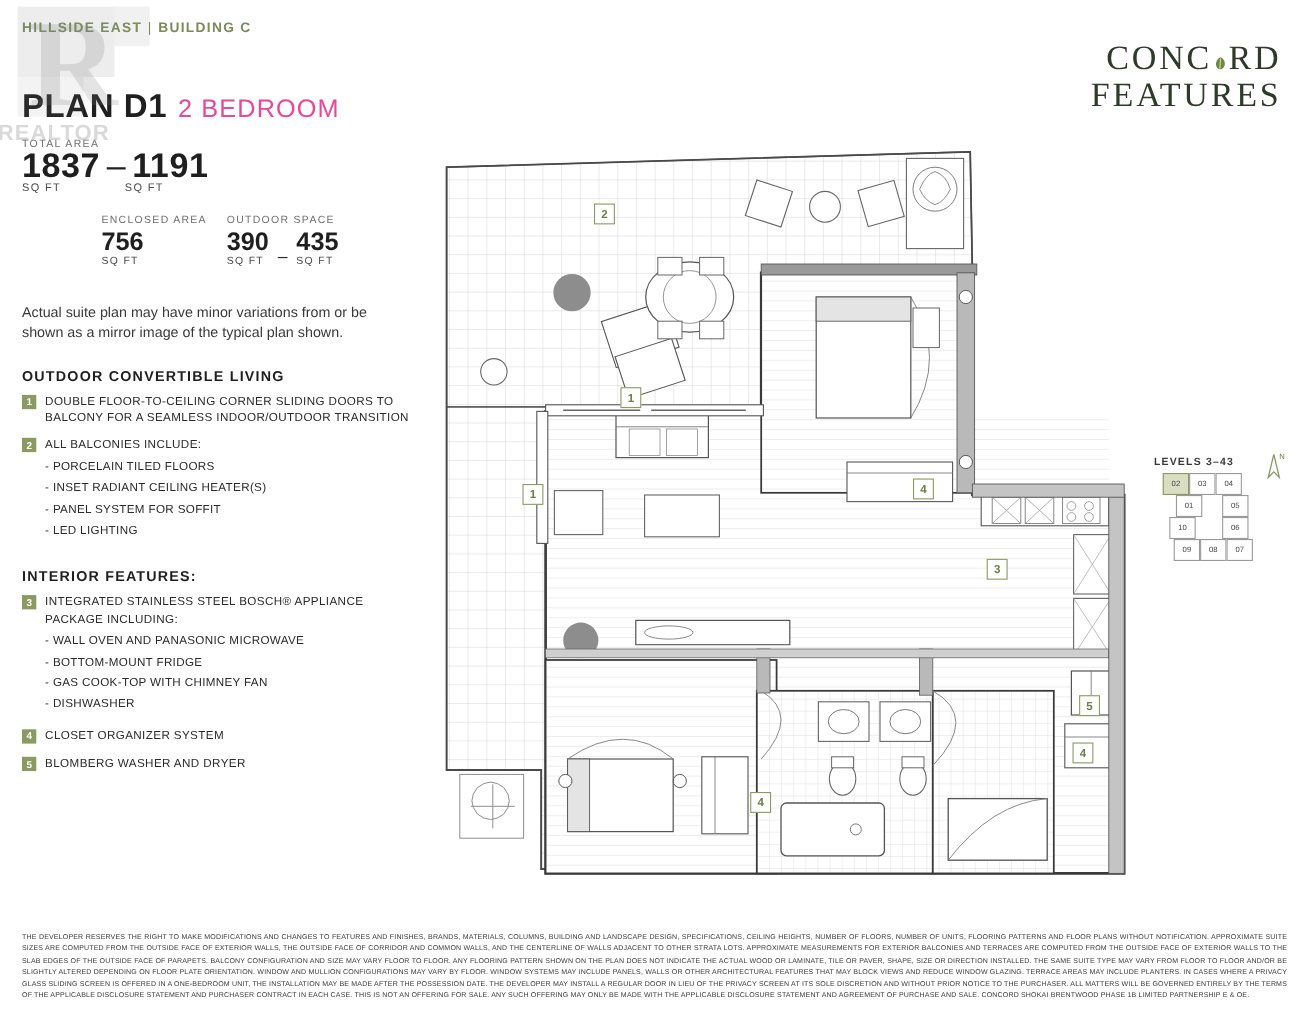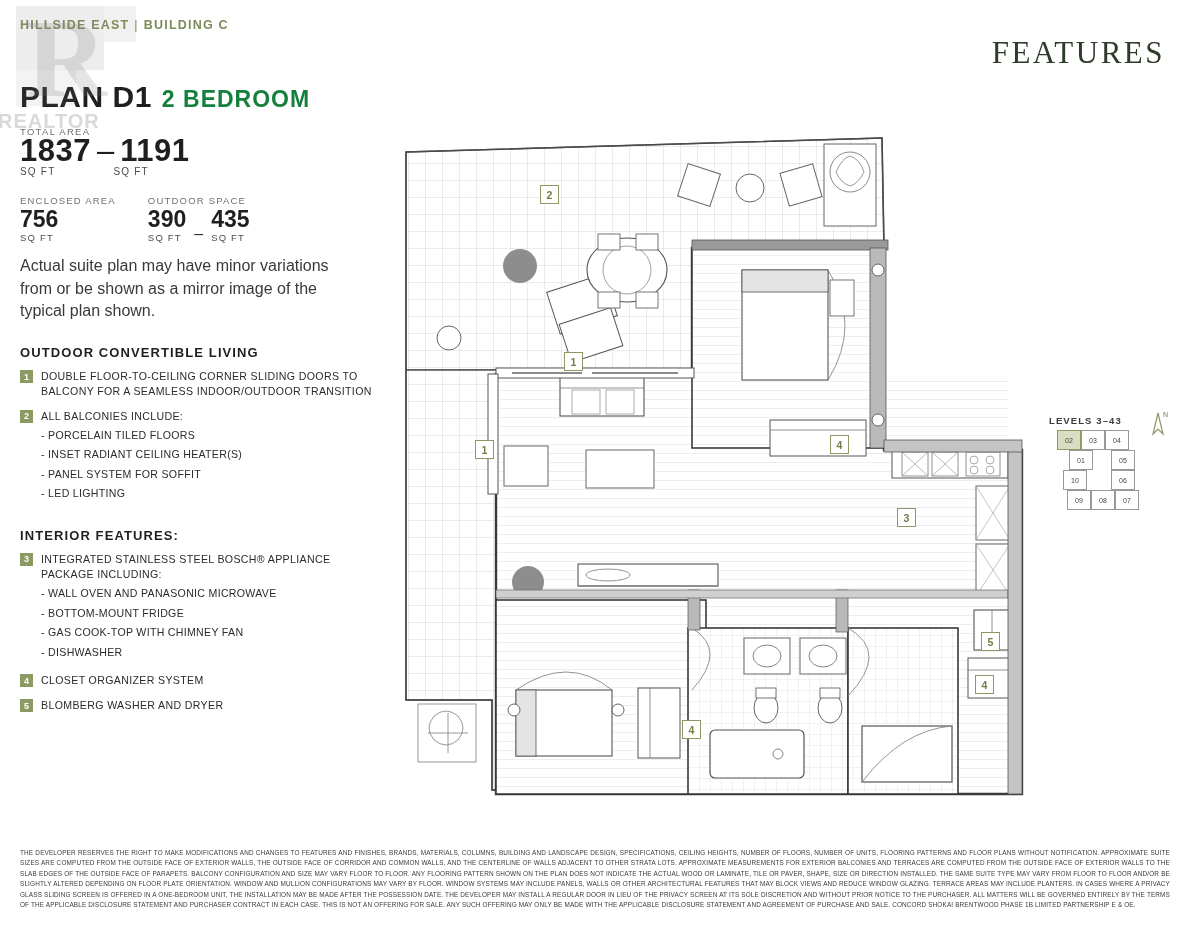--- a/index.html
+++ b/index.html
@@ -37,40 +37,40 @@
   .wm-box3 { position:absolute; left:16px; top:68px; width:60px; height:36px; background:rgba(140,140,140,0.10); }
 
   .breadcrumb {
     font-size:12.5px; letter-spacing:1.2px; font-weight:bold;
     color:#7b8b57; margin-bottom:6px;
   }
   .breadcrumb .sep { color:#7b8b57; font-weight:normal; margin:0 5px; }
 
   .plan-line { display:flex; align-items:baseline; gap:10px;margin-top:48px; }
   .plan-name { font-size:30px; font-weight:bold; letter-spacing:0.5px; color:#1f1f1f; }
-  .plan-type { font-size:23px; letter-spacing:1px; color:#15803d; font-weight:700; }
+  .plan-type { font-size:23px; letter-spacing:1px; color:#ec4899; font-weight:400; }
 
   .label-small {
     font-size:9.5px; letter-spacing:1.3px; color:#6f6f6f; margin-top:12px;
   }
   .area-line { display:flex; align-items:flex-end; gap:4px; margin-top:-2px; }
   .area-num { font-size:31px; font-weight:bold; letter-spacing:0.5px; color:#1f1f1f; line-height:1.05; }
   .area-dash { font-size:31px; font-weight:300; color:#1f1f1f; line-height:1.05; padding:0 2px; }
   .area-unit { font-size:10px; letter-spacing:1.2px; color:#4a4a4a; position:relative; top:-4px; }
 
-  .sub-areas { display:flex; gap:32px; margin-top:14px; }
+  .sub-areas { display:flex; gap:18px; margin-top:14px;justify-content:center; }
   .sub-block .cap { font-size:9.5px; letter-spacing:1.2px; color:#6f6f6f; margin-bottom:1px; }
   .sub-block .val { font-size:23px; font-weight:bold; color:#1f1f1f; line-height:1.1; }
   .sub-block .unit { font-size:9.5px; letter-spacing:1.2px; color:#4a4a4a; }
   .sub-flex { display:flex; gap:8px; align-items:flex-end; }
   .sub-pair .n { font-size:23px; font-weight:bold; color:#1f1f1f; line-height:1.1; }
   .sub-pair .u { font-size:9.5px; letter-spacing:1.2px; color:#4a4a4a; }
 
   .disclaimer-small {
-    margin-top:12px; font-size:16px; line-height:1.42; color:#3a3a3a; max-width:330px;
+    margin-top:32px; font-size:13px; line-height:1.42; color:#3a3a3a; max-width:330px;
   }
 
   .section-head {
     margin-top:22px; font-size:13px; font-weight:bold; letter-spacing:1.1px; color:#1f1f1f;
   }
   .section-head.interior { margin-top:26px; }
 
   .feat { display:flex; margin-top:9px; }
   .feat-num {
     flex:0 0 auto; width:13px; height:13px; background:#8b9a62; color:#fff;
@@ -212,20 +212,24 @@
     </div>
 
     <div class="feat" style="margin-top:10px;">
       <div class="feat-num">5</div>
       <div class="feat-txt">BLOMBERG WASHER AND DRYER</div>
     </div>
 
   </div>
 
   <div class="logo">
+    <div class="logo-l1"><span>CONC</span><span class="leaf"><svg width="13" height="13" viewBox="0 0 13 13">
+            <path d="M6.5 1 C9.5 2.2 11 5 10.4 8.2 C9.9 10.8 8 12.2 6.2 12 C3.8 11.7 2.2 9.6 2.4 7 C2.6 4.2 4.3 2 6.5 1 Z" fill="#6f8a3a"></path>
+            <path d="M6.5 2.2 L6.0 11.4" stroke="#fff" stroke-width="0.7" fill="none"></path>
+          </svg></span><span>RD</span></div>
     <div class="logo-l2">FEATURES</div>
   </div>
 
   <div class="plan-area">
     <svg class="plan-svg" width="660" height="680" viewBox="0 0 660 680">
       <defs>
         <pattern id="tile" width="17" height="17" patternUnits="userSpaceOnUse">
           <rect width="17" height="17" fill="#ffffff"></rect>
           <path d="M17 0 L17 17 M0 17 L17 17" stroke="#c9c9c9" stroke-width="0.7"></path>
         </pattern>

